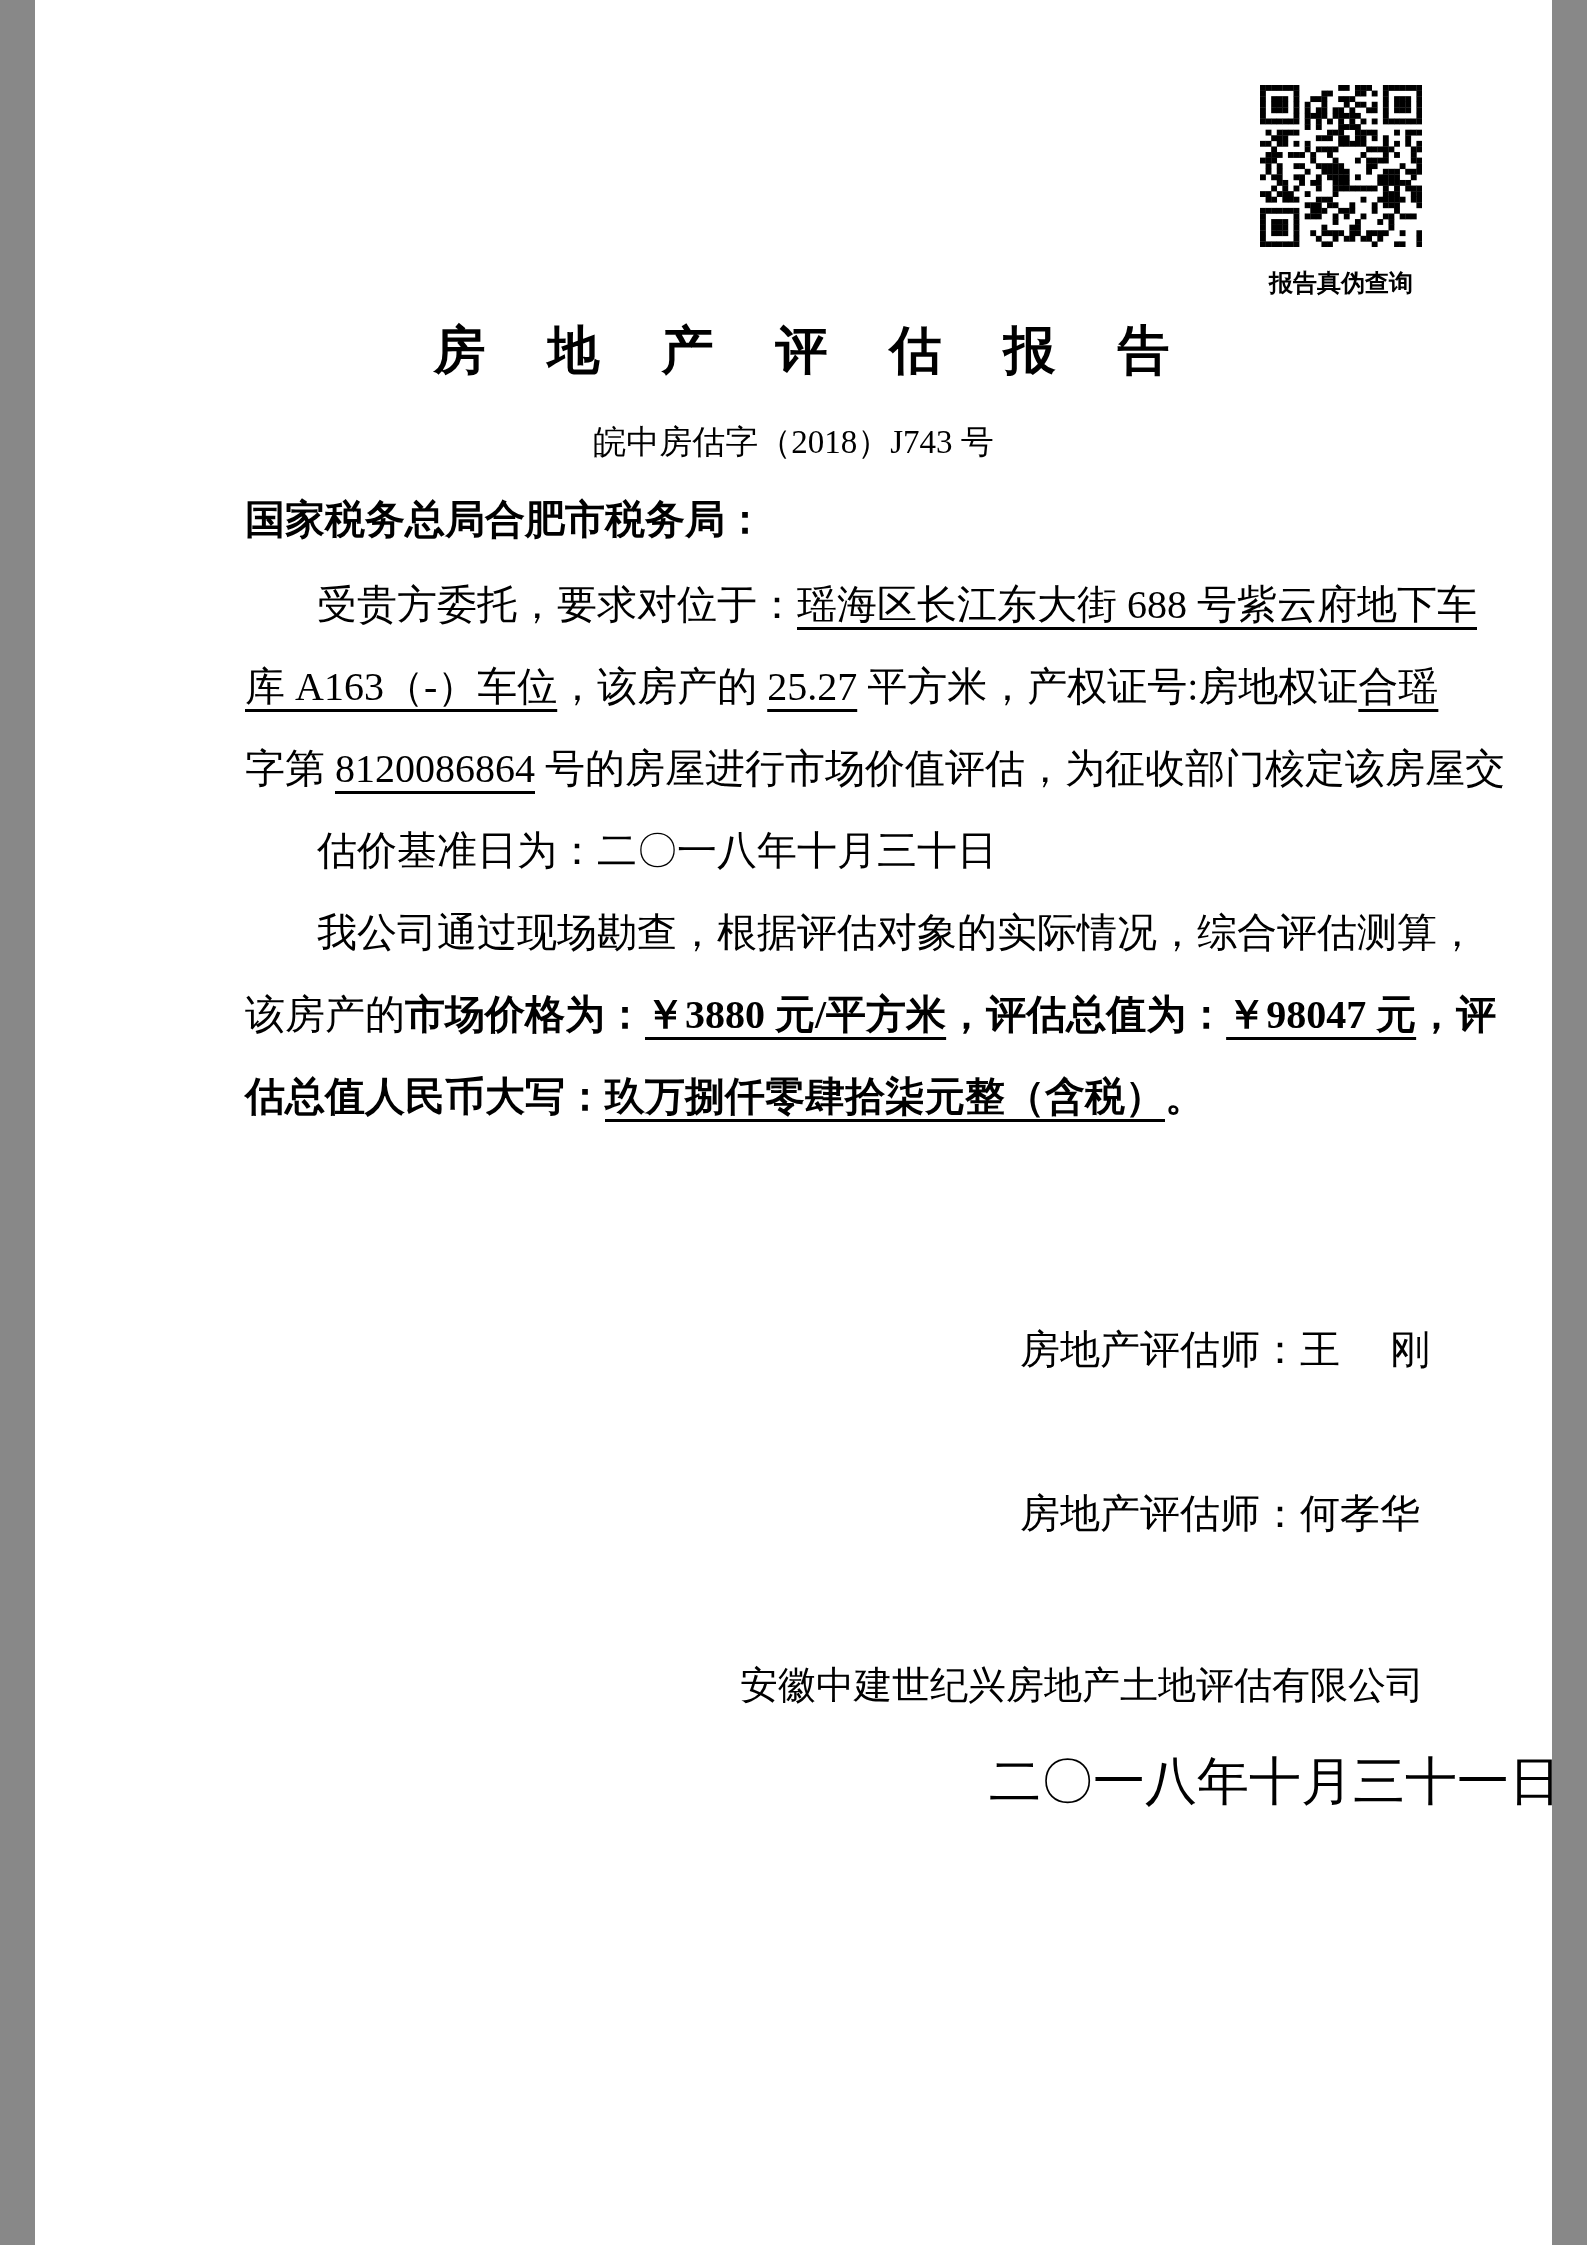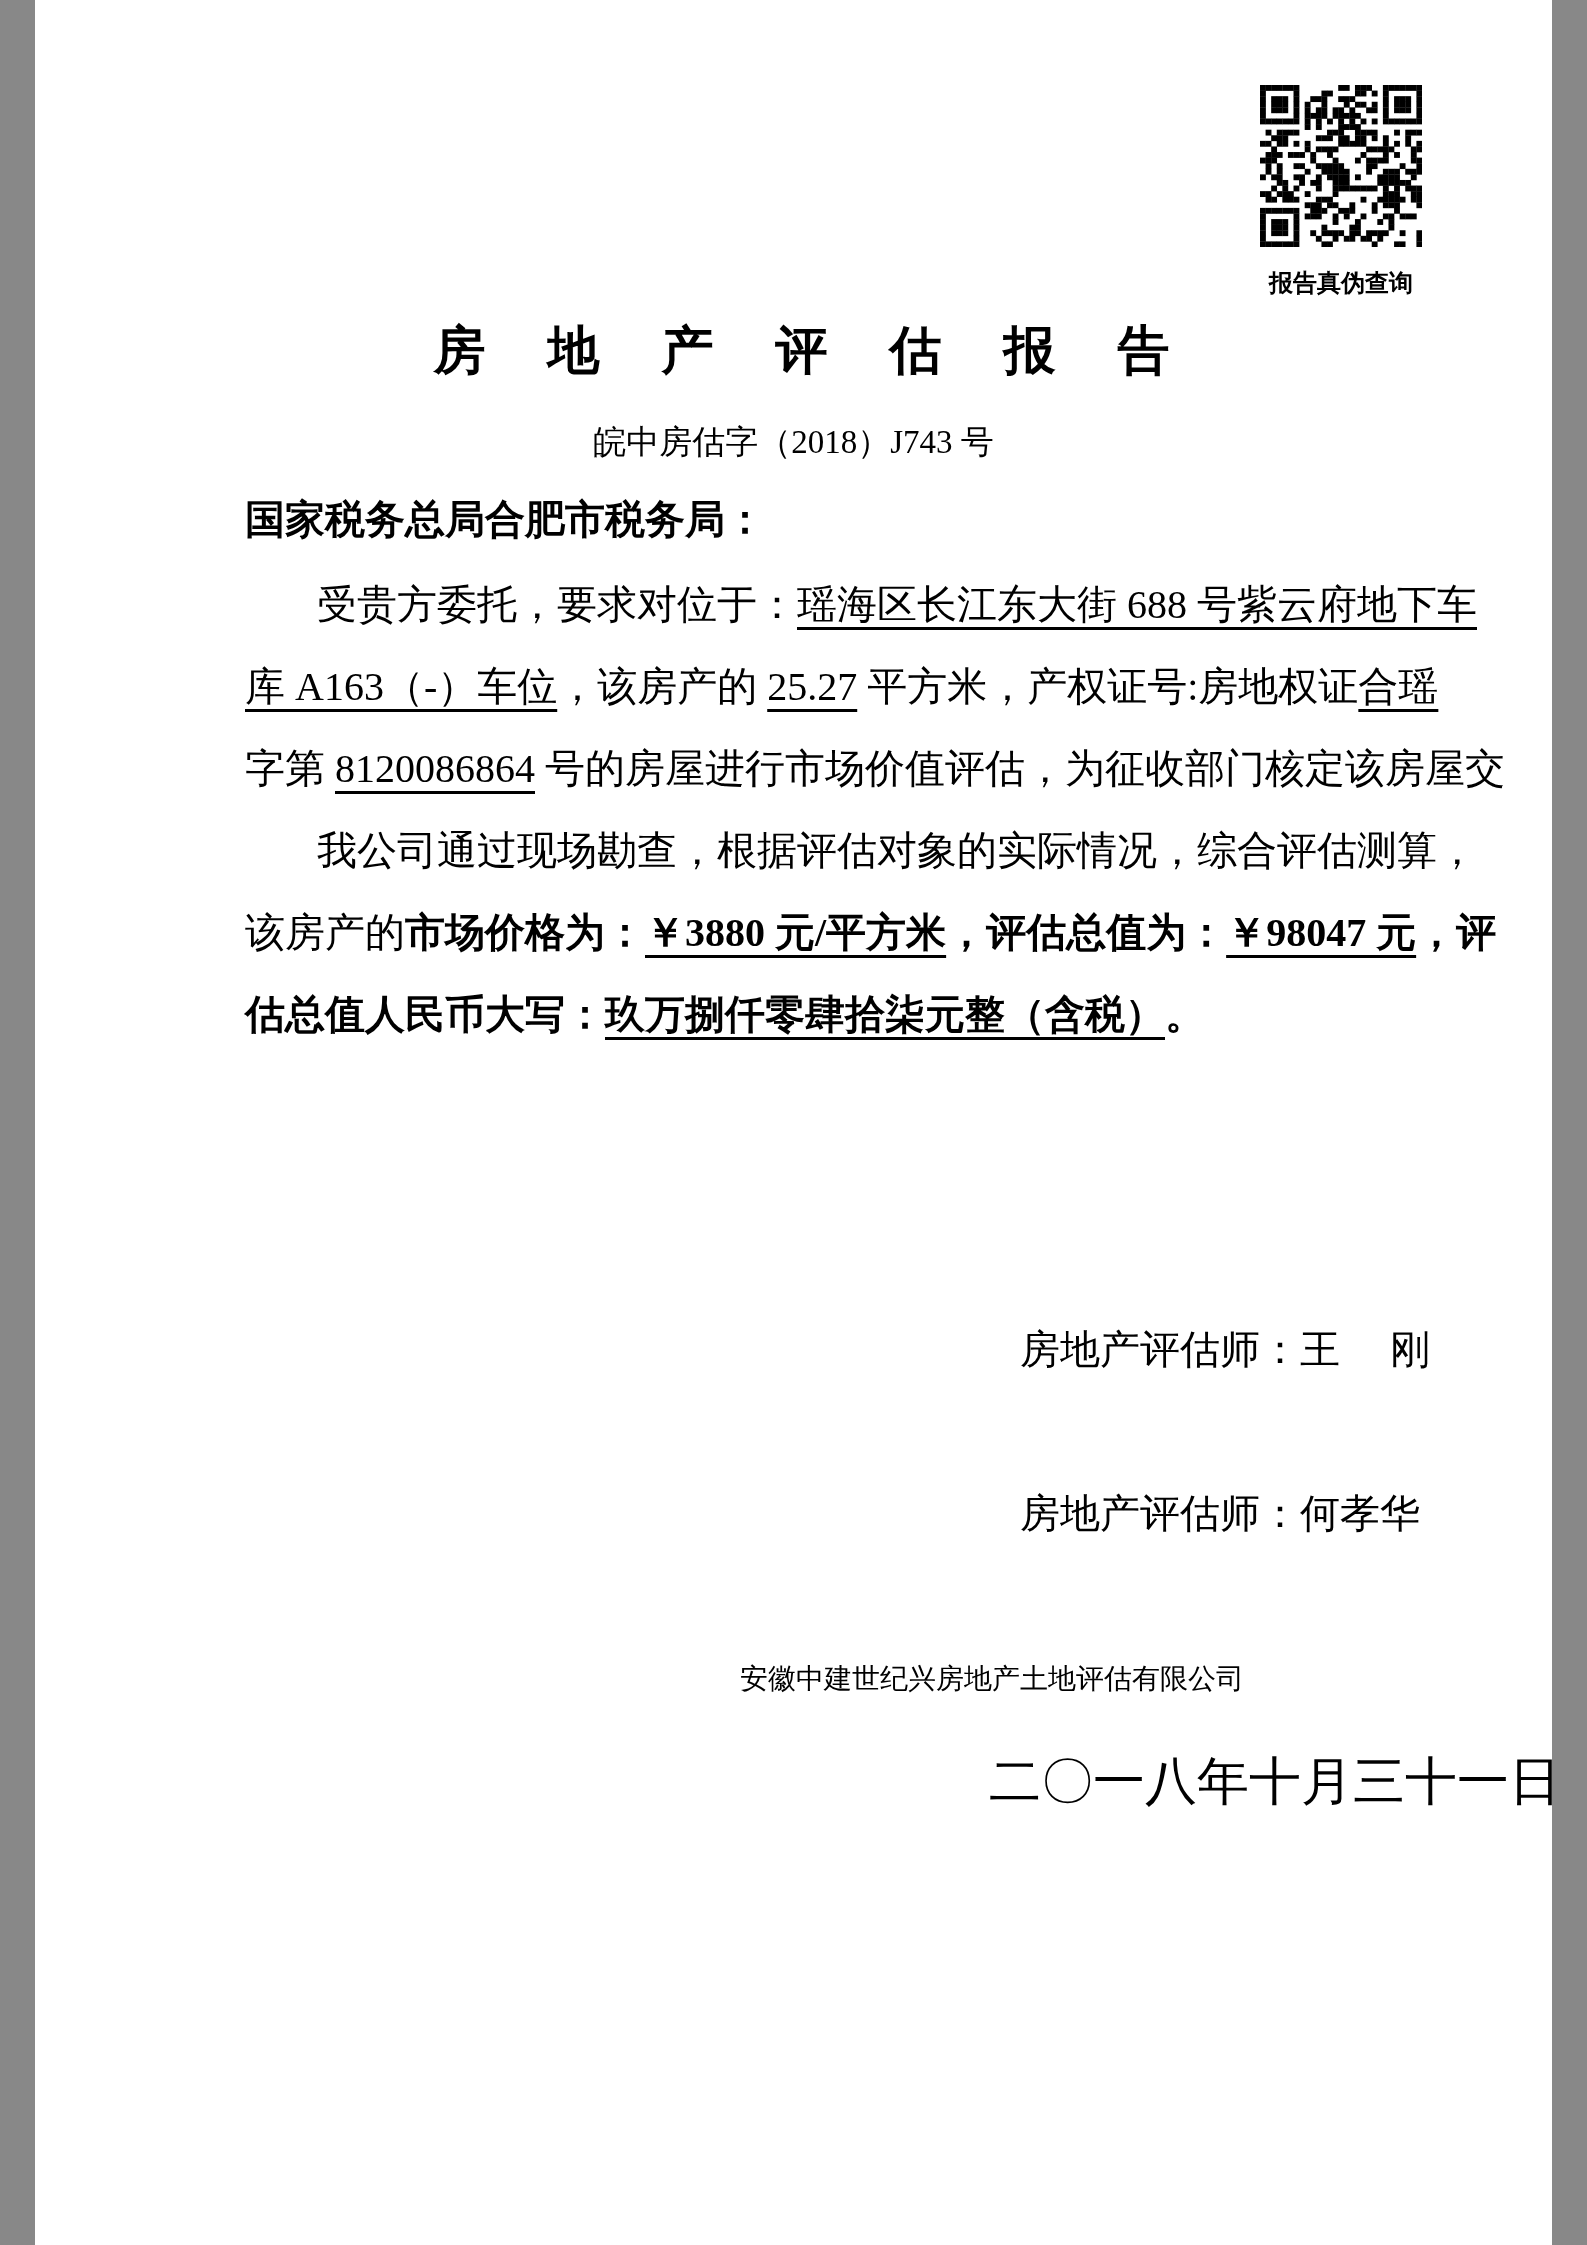--- a/index.html
+++ b/index.html
@@ -29,21 +29,21 @@
   
   .body-lines{position:absolute;top:564px;left:210px;width:1190px;}
   .bl{height:82px;line-height:82px;font-size:40px;white-space:nowrap;}
   .bl.indent{padding-left:72px;}
   .bl .b{font-weight:bold;}
   .bl .u{text-decoration:underline;text-decoration-thickness:3px;text-underline-offset:9px;}
   
   .sig{position:absolute;left:985px;font-size:40px;line-height:44px;white-space:nowrap;}
   .sig1{top:1328px;}
   .sig2{top:1492px;}
-  .company{position:absolute;left:705px;top:1660px;font-size:28px;white-space:nowrap;}
+  .company{position:absolute;left:705px;top:1660px;font-size:38px;white-space:nowrap;}
   .docdate{position:absolute;left:954px;top:1747px;font-size:52px;white-space:nowrap;}
   
   .footer{position:absolute;top:2080px;left:0;width:100%;
     text-align:center;font-size:26px;}
 </style>
 </head>
 <body>
 
 <div class="page">
 
@@ -456,20 +456,21 @@
   <h1 class="title">房地产评估报告</h1>
 
   <div class="subtitle">皖中房估字（2018）J743 号</div>
 
   <div class="addressee">国家税务总局合肥市税务局：</div>
 
   <div class="body-lines">
       <div class="bl indent"><span class="">受贵方委托，要求对位于：</span><span class="u">瑶海区长江东大街 688 号紫云府地下车</span></div>
       <div class="bl"><span class="u">库 A163（-）车位</span><span class="">，该房产的 </span><span class="u">25.27</span><span class=""> 平方米，产权证号:房地权证</span><span class="u">合瑶</span></div>
       <div class="bl"><span class="">字第 </span><span class="u">8120086864</span><span class=""> 号的房屋进行市场价值评估，为征收部门核定该房屋交</span></div>
+      <div class="bl indent"><span class="">估价基准日为：二〇一八年十月三十日</span></div>
       <div class="bl indent"><span class="">我公司通过现场勘查，根据评估对象的实际情况，综合评估测算，</span></div>
       <div class="bl"><span class="">该房产的</span><span class="b ">市场价格为：</span><span class="b u">￥3880 元/平方米</span><span class="b ">，评估总值为：</span><span class="b u">￥98047 元</span><span class="b ">，评</span></div>
       <div class="bl"><span class="b ">估总值人民币大写：</span><span class="b u">玖万捌仟零肆拾柒元整（含税）</span><span class="b ">。</span></div>
     </div>
 
   <div class="sig sig1"><span>房地产评估师：</span><span>王　 刚</span></div>
 
   <div class="sig sig2"><span>房地产评估师：</span><span>何孝华</span></div>
 
   <div class="company">安徽中建世纪兴房地产土地评估有限公司</div>

